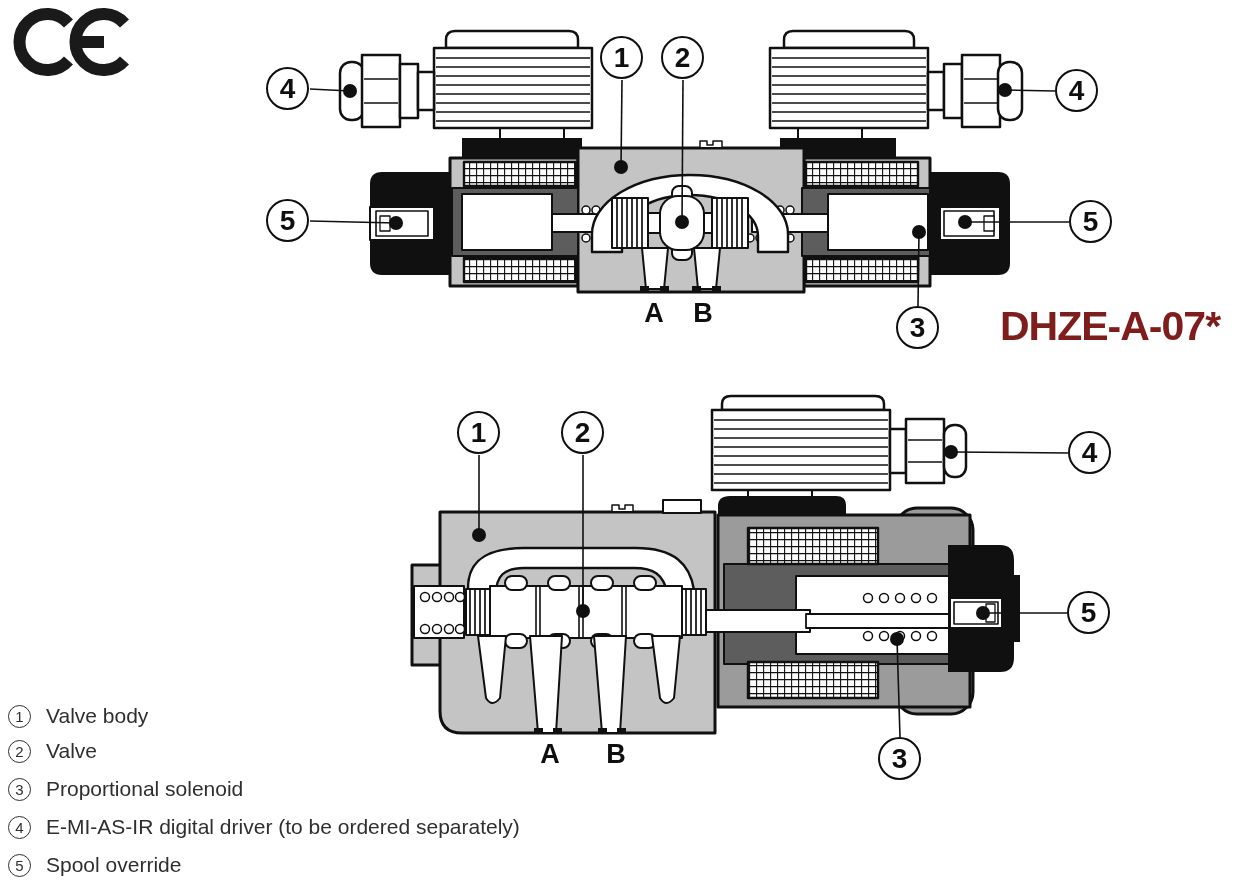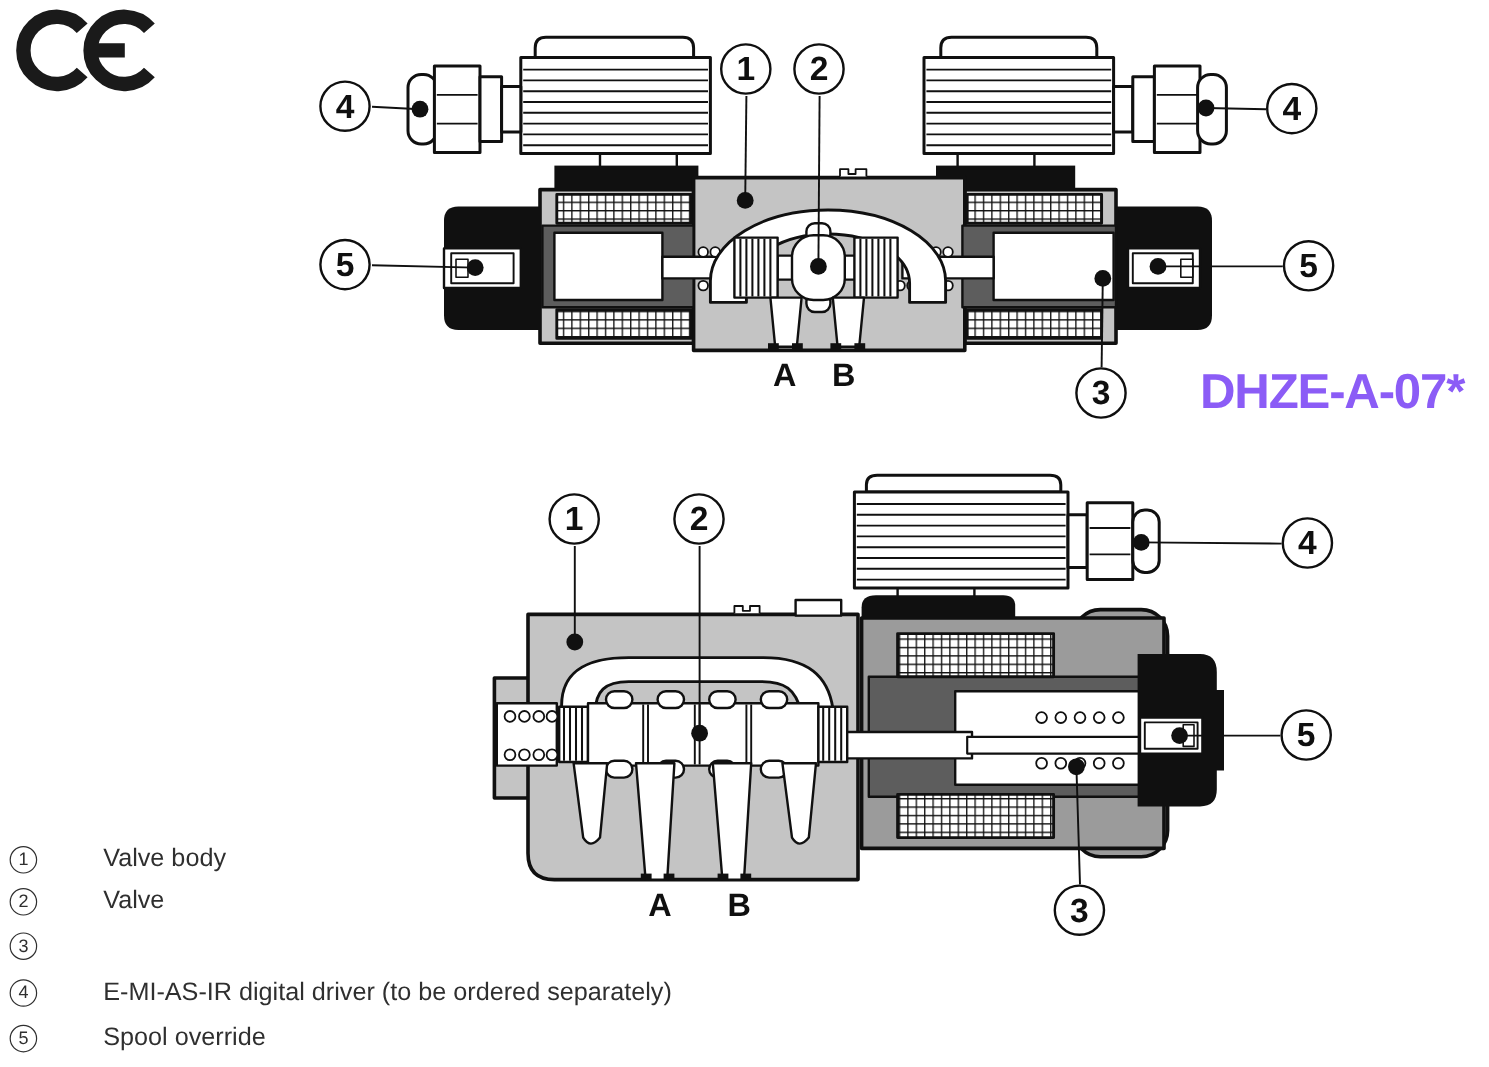--- a/index.html
+++ b/index.html
@@ -10,29 +10,29 @@
   #art{position:absolute;left:0;top:0;}
   .callout{
     position:absolute;width:43px;height:43px;border:2.5px solid #0f0f0f;border-radius:50%;
     background:#fff;box-sizing:border-box;display:flex;align-items:center;justify-content:center;
     font-size:28px;font-weight:bold;color:#0f0f0f;z-index:5;
   }
   .port-label{
     position:absolute;width:32px;text-align:center;font-size:27px;font-weight:bold;color:#0f0f0f;z-index:4;
   }
   .model-label{
-    position:absolute;font-size:41px;font-weight:bold;color:#8b5cf6;letter-spacing:-1px;z-index:4;white-space:nowrap;
+    position:absolute;font-size:41px;font-weight:bold;color:#7f1d1d;letter-spacing:-1px;z-index:4;white-space:nowrap;
   }
   .legend{position:absolute;left:8px;top:0;width:700px;z-index:4;}
   .legend-row{position:absolute;left:0;display:flex;align-items:center;gap:15px;}
   .legend-num{
     width:23px;height:23px;border:1.7px solid #2f2f2f;border-radius:50%;box-sizing:border-box;
     display:flex;align-items:center;justify-content:center;font-size:15px;color:#2f2f2f;background:#fff;flex:0 0 auto;
   }
-  .legend-text{font-size:21px;color:#2f2f2f;white-space:nowrap;margin-left:40px;}
+  .legend-text{font-size:21px;color:#2f2f2f;white-space:nowrap;}
 </style>
 </head>
 <body>
 
 <div id="canvas">
 
   <svg id="art" width="1241" height="889" viewBox="0 0 1241 889">
     <defs>
       <pattern id="coil" width="7" height="7" patternUnits="userSpaceOnUse">
         <rect width="7" height="7" fill="#fff"></rect>
@@ -331,20 +331,21 @@
     <div class="legend-row" style="top:704px">
       <span class="legend-num">1</span>
       <span class="legend-text">Valve body</span>
     </div>
     <div class="legend-row" style="top:739px">
       <span class="legend-num">2</span>
       <span class="legend-text">Valve</span>
     </div>
     <div class="legend-row" style="top:777px">
       <span class="legend-num">3</span>
+      <span class="legend-text">Proportional solenoid</span>
     </div>
     <div class="legend-row" style="top:815px">
       <span class="legend-num">4</span>
       <span class="legend-text">E-MI-AS-IR digital driver (to be ordered separately)</span>
     </div>
     <div class="legend-row" style="top:853px">
       <span class="legend-num">5</span>
       <span class="legend-text">Spool override</span>
     </div>
   </div>

